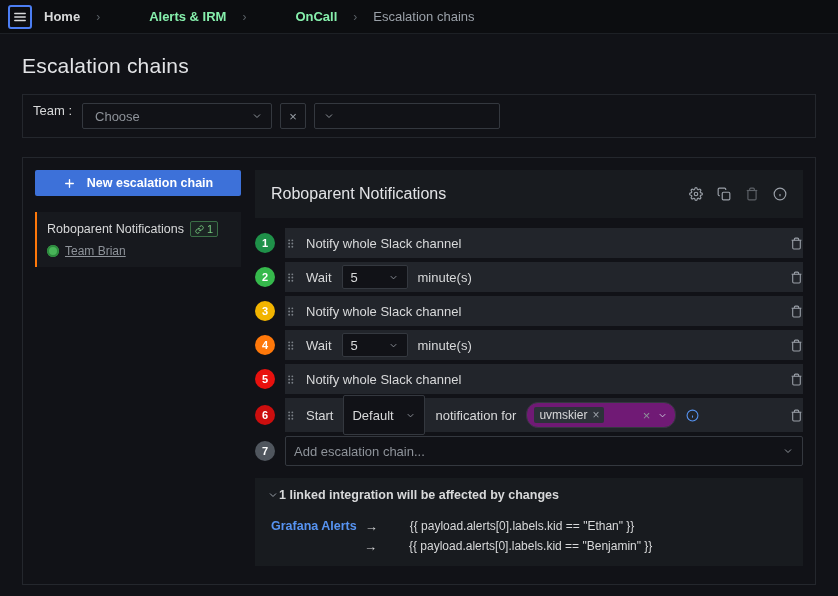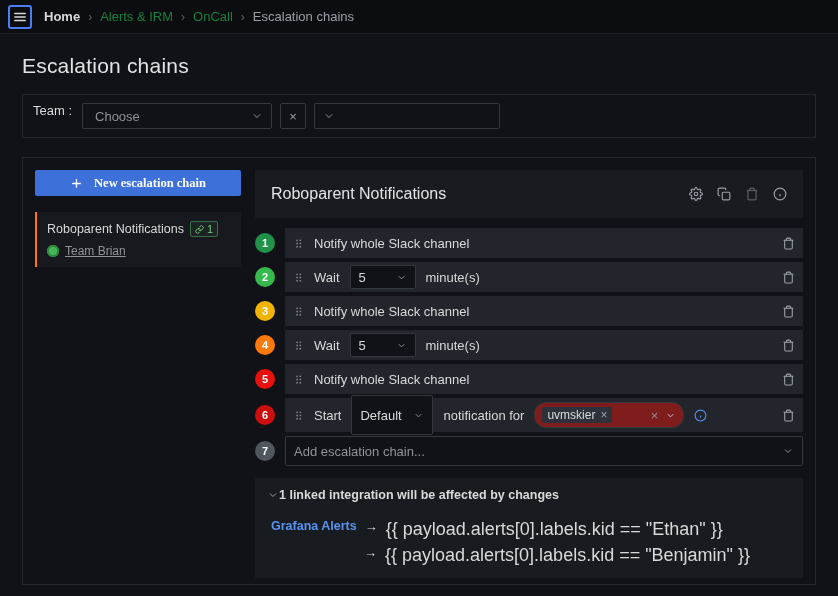--- a/index.html
+++ b/index.html
@@ -9,84 +9,84 @@
     font-family:"Liberation Sans", sans-serif;
     font-size:13px;
     color:#ccccdc;
     overflow:hidden;
   }
   svg { display:block; }
 
   
   .topnav { height:34px; background:#0c0d10; border-bottom:1px solid #1d2025; display:flex; align-items:center; padding:0 8px; gap:12px; }
   .hamburger { width:24px; height:24px; border:2px solid #4c7ef3; border-radius:3px; display:flex; align-items:center; justify-content:center; color:#d8d9da; cursor:pointer; flex-shrink:0; }
-  .breadcrumb { display:flex; align-items:flex-end; gap:8px; }
+  .breadcrumb { display:flex; align-items:flex-end; gap:16px; }
   .bc-item { color:#d8d9da; font-weight:700; cursor:pointer; }
-  .bc-item.mid { font-weight:400; color:#15803d; }
+  .bc-item.mid { font-weight:700; color:#86efac;margin-left:33px; }
   .bc-item.current { color:#9aa0a8; font-weight:400; cursor:default; }
   .bc-sep { color:#5a6066; font-size:12px; }
 
   .content { padding:0 22px; }
   .page-title { font-size:21px; font-weight:500; color:#e2e3e6; margin:20px 0 16px; letter-spacing:.2px; }
 
   
   .filter-bar { border:1px solid #24272d; padding:8px 10px; display:flex; align-items:flex-start; gap:8px; margin-bottom:19px; }
   .label { color:#d8d9da; margin-right:2px; }
   .select { height:26px; background:#111217; border:1px solid #34383f; border-radius:2px; display:flex; align-items:center; justify-content:space-between; padding:0 8px; gap:8px; cursor:pointer; }
   .select .value { color:#8e939a; white-space:nowrap; overflow:hidden; }
   .select .value.solid { color:#d8d9da; }
   .select .chev { color:#8e939a; flex-shrink:0; }
   .team-select { width:190px;padding-left:12px; }
   .search-select { width:186px; }
   .sq-btn { width:26px; height:26px; border:1px solid #34383f; background:#111217; border-radius:2px; color:#9aa0a8; display:flex; align-items:center; justify-content:center; cursor:pointer; font-size:13px; }
 
   
   .main-box { border:1px solid #24272d; padding:12px; display:flex; gap:14px; height:428px; }
   .left-col { width:206px; flex-shrink:0; display:flex; flex-direction:column; }
-  .btn-primary { height:26px; background:#3d71d9; border:none; border-radius:2px; color:#fff; font-weight:700; font-size:12.5px; display:flex; align-items:center; justify-content:center; gap:11px; cursor:pointer; font-family:Liberation Serif, serif; }
+  .btn-primary { height:26px; background:#3d71d9; border:none; border-radius:2px; color:#fff; font-weight:700; font-size:12.5px; display:flex; align-items:center; justify-content:center; gap:11px; cursor:pointer; font-family:Liberation Sans, sans-serif; }
   .chain-item { margin-top:16px; background:#17191e; border-left:2px solid #ff780a; padding:9px 10px; cursor:pointer; }
   .chain-name-row { display:flex; align-items:center; gap:6px; }
   .chain-name { color:#d8d9da; font-size:12.5px; white-space:nowrap; }
   .linked-badge { display:inline-flex; align-items:center; gap:3px; border:1px solid #3a6e46; color:#77c87f; font-size:11px; padding:0 4px; border-radius:2px; background:rgba(60,120,70,.12); height:16px; }
   .chain-team-row { display:flex; align-items:center; gap:6px; margin-top:7px; }
   .team-avatar { width:12px; height:12px; border-radius:50%; background:#48b558; box-shadow:inset 0 0 0 2px #2d8a3e; }
   .chain-team { color:#8e939a; font-size:12px;text-decoration:underline; }
 
   .right-col { flex:1; display:flex; flex-direction:column; min-width:0; }
   .detail-header { background:#181b1f; padding:0 16px; height:48px; display:flex; align-items:center; justify-content:space-between; flex-shrink:0; }
   .detail-title { font-size:16px; font-weight:500; color:#e2e3e6; }
   .header-icons { display:flex; gap:14px; align-items:center; }
   .icon-btn { cursor:pointer; display:flex; color:#9aa0a8; }
   .icon-btn.muted { color:#5c6167; }
 
   .steps { margin-top:10px; display:flex; flex-direction:column; gap:4px; }
   .step { display:flex; align-items:center; gap:10px; }
   .step-badge { width:20px; height:20px; border-radius:50%; color:#fff; font-size:11px; font-weight:700; display:flex; align-items:center; justify-content:center; flex-shrink:0; background:#50565e; }
-  .step-body { flex:1; min-width:0; background:#22252b; height:30px; display:flex; align-items:center; gap:10px; padding:0 8px; }
+  .step-body { flex:1; min-width:0; background:#22252b; height:30px; display:flex; align-items:center; gap:10px; padding:0 0; }
   .step-body.tall { height:34px; }
   .drag { color:#7b8087; display:flex; cursor:grab; flex-shrink:0; }
   .step-text { color:#d8d9da; white-space:nowrap; }
   .spacer { flex:1; }
   .mini-select { height:24px; min-width:66px; }
   .mid-select { height:40px; min-width:82px; }
-  .multiselect { height:26px; background:#7f1d1d; border:1px solid #34383f; border-radius:12px; display:flex; align-items:center; padding:0 7px; gap:7px; min-width:150px; cursor:pointer; }
+  .multiselect { height:26px; background:#701a75; border:1px solid #34383f; border-radius:12px; display:flex; align-items:center; padding:0 7px; gap:7px; min-width:150px; cursor:pointer; }
   .tag { background:#2d323a; color:#d8d9da; font-size:12px; padding:1px 5px; border-radius:2px; display:flex; gap:5px; align-items:center; }
   .tag-x { color:#9aa0a8; cursor:pointer; }
   .ms-clear { color:#8e939a; cursor:pointer; }
   .info-icon { color:#5794f2; display:flex; cursor:pointer; }
   .add-step-select { flex:1; height:30px; }
 
   .linked-panel { margin-top:12px; background:#181b1f; }
   .linked-header { display:flex; align-items:center; padding:10px 12px; cursor:pointer; color:#d8d9da; font-weight:700; font-size:12.5px; }
   .linked-header .chev { color:#9aa0a8; }
   .linked-body { padding:2px 16px 12px; }
   .route-line { display:flex; align-items:flex-start; gap:8px; margin-top:5px; }
   .integration-link { color:#5794f2; cursor:pointer; font-weight:700; font-size:12.5px; white-space:nowrap; }
   .arrow { color:#d8d9da; flex-shrink:0; }
-  .route-text { color:#d8d9da; font-size:18px; }
+  .route-text { color:#d8d9da; font-size:12px;margin-left:24px; }
   .route-line.indent { margin-left:93px; }
 </style>
 </head>
 <body>
 
 <div class="topnav">
   <div class="hamburger">
     <svg width="14" height="14" viewBox="0 0 24 24" fill="none" stroke="currentColor" stroke-width="2.4" stroke-linecap="round">
         <line x1="3" y1="6" x2="21" y2="6"></line>
         <line x1="3" y1="12" x2="21" y2="12"></line>

